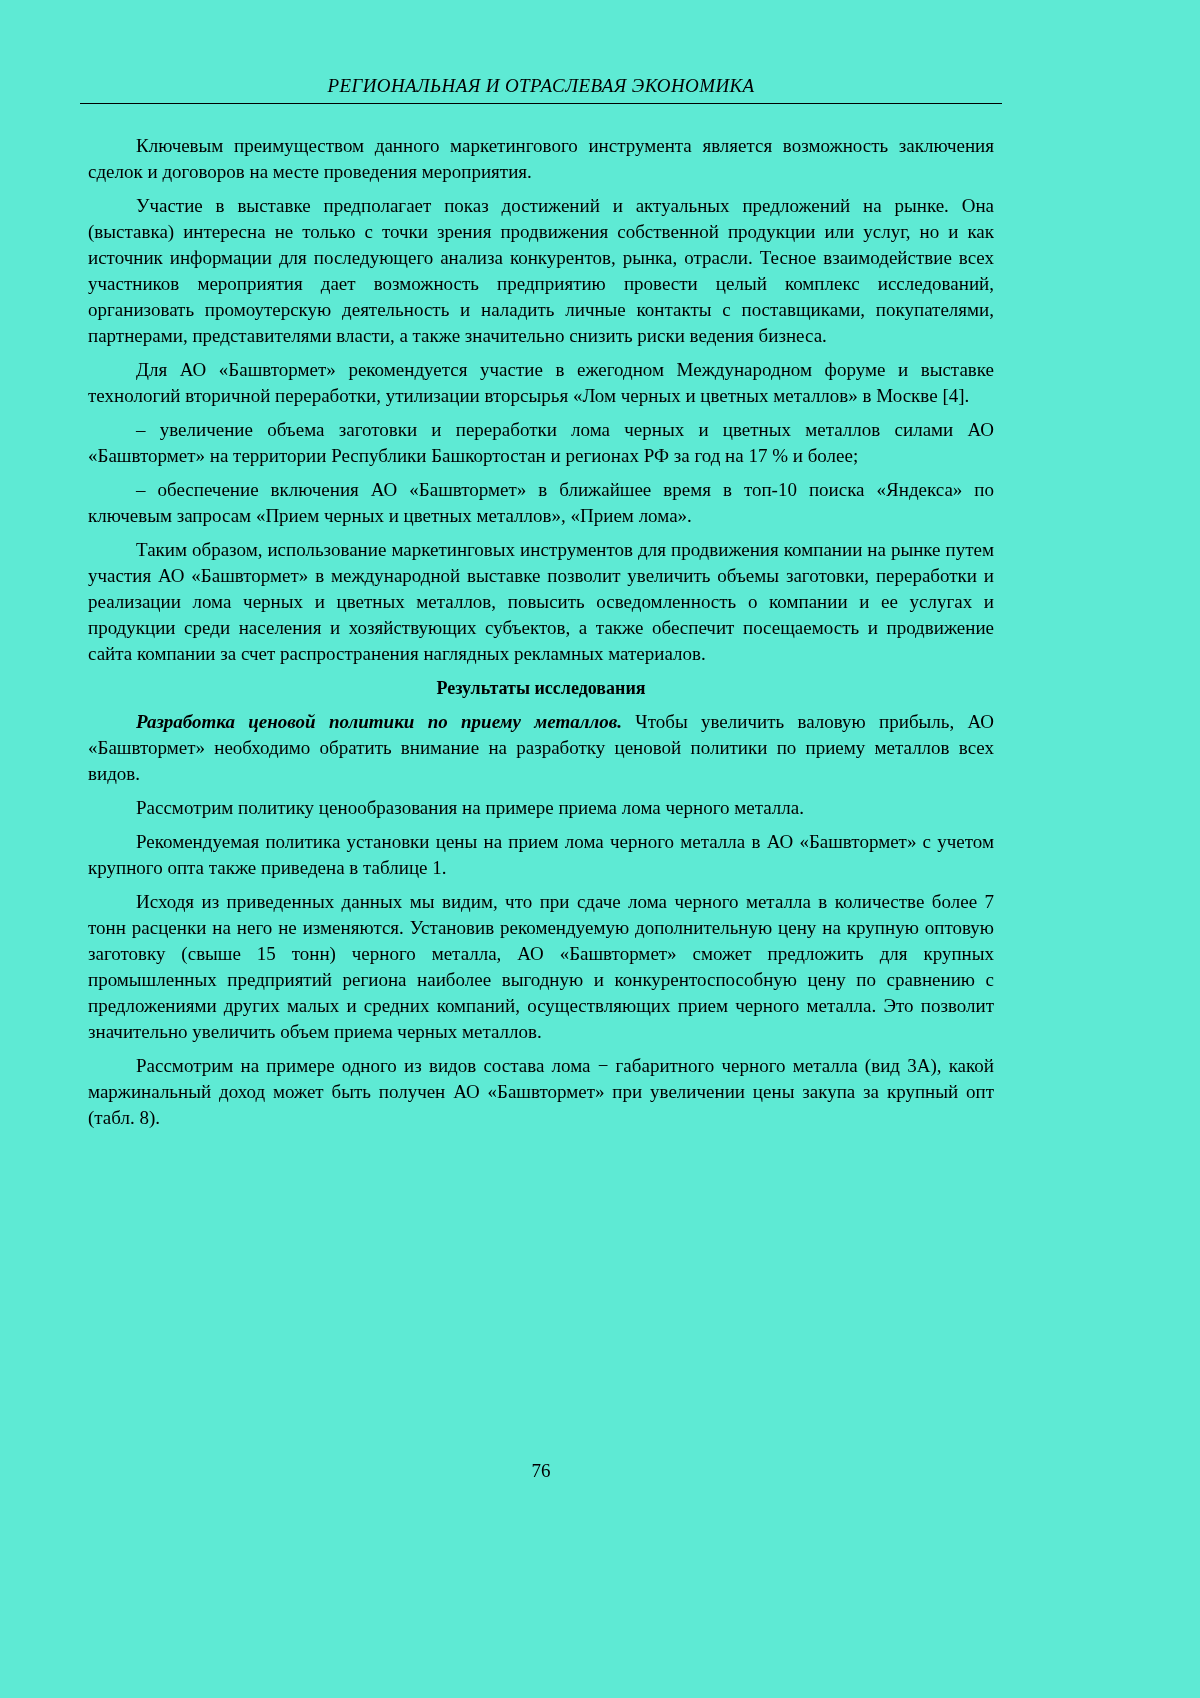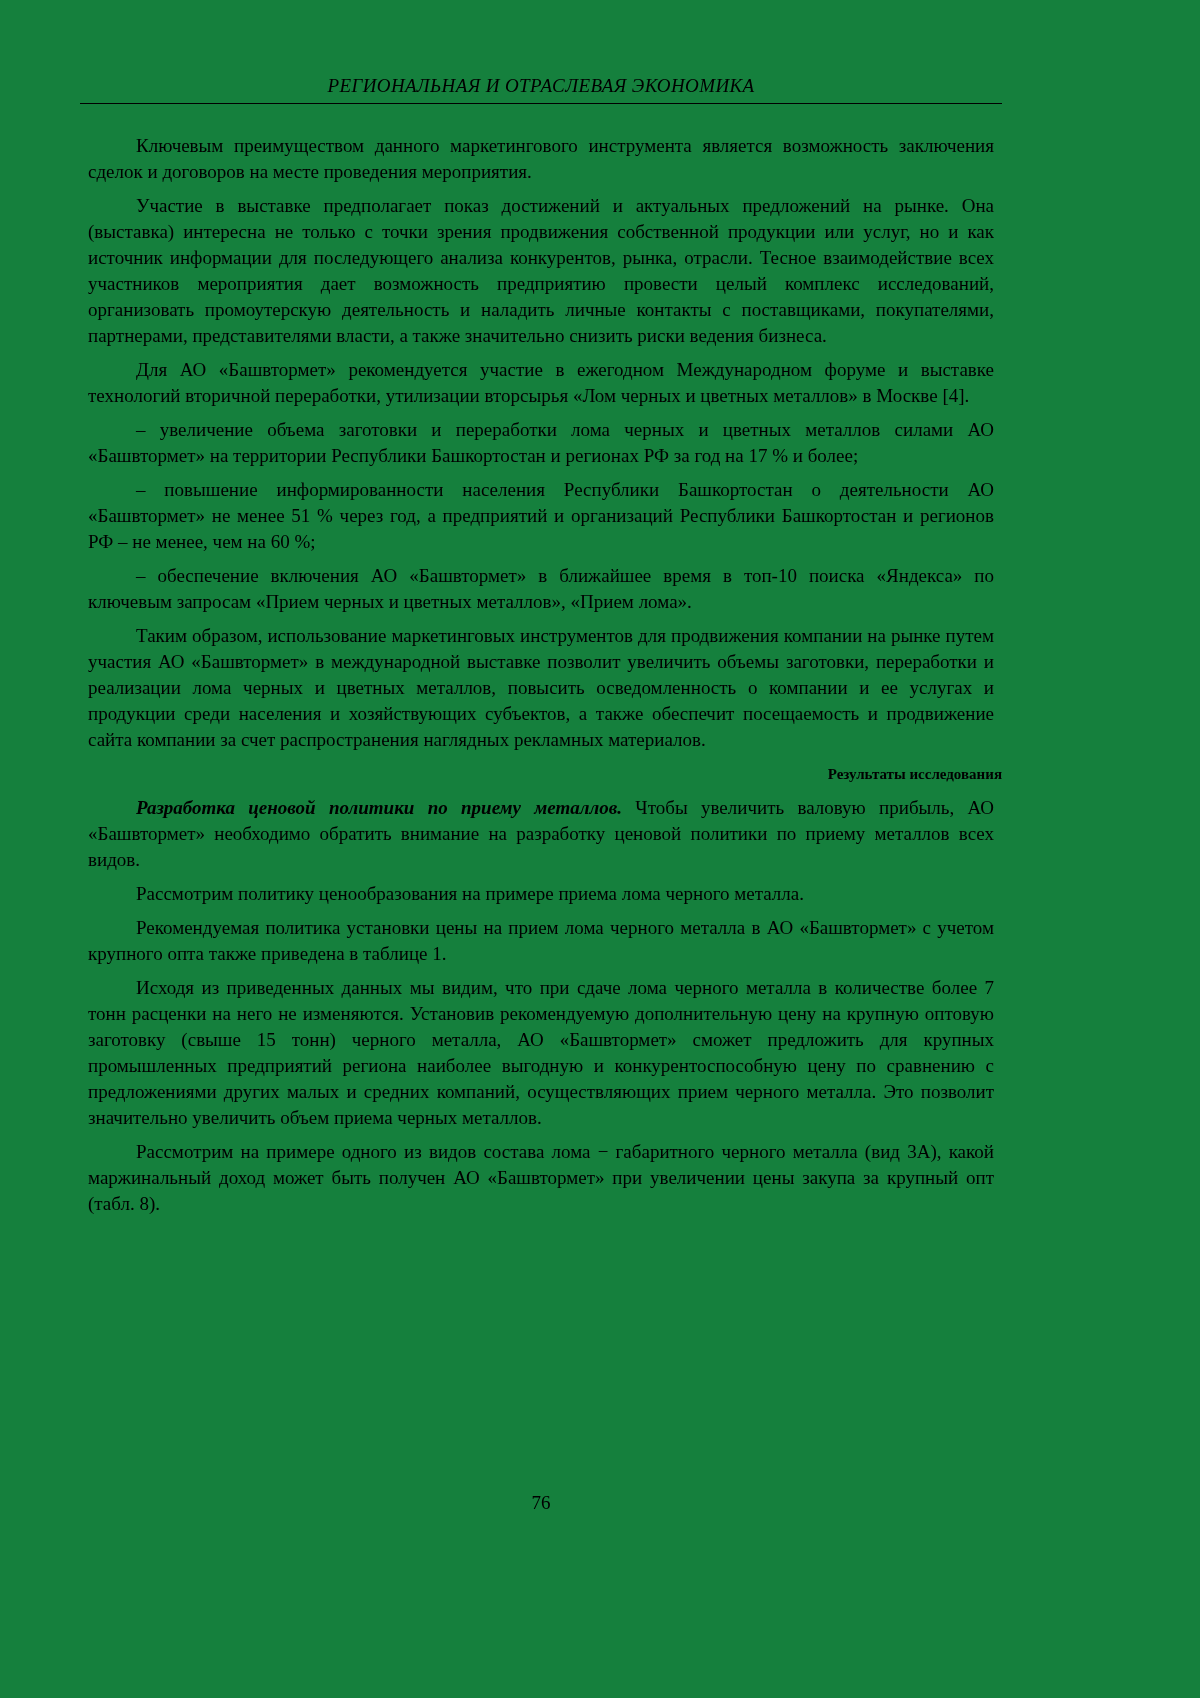--- a/index.html
+++ b/index.html
@@ -4,21 +4,21 @@
 <style>
   html, body {
     margin: 0;
     padding: 0;
     background: #ffffff;
   }
   .page {
     position: relative;
     width: 1200px;
     height: 1698px;
-    background: #15803d;
+    background: #5eead4;
     color: #000000;
     font-family: "Liberation Serif", "DejaVu Serif", serif;
     overflow: hidden;
   }
   .content {
     position: absolute;
     left: 80px;
     top: 74px;
     width: 922px;
   }
@@ -35,58 +35,56 @@
     margin-top: 29px;
     font-size: 19px;
     line-height: 26px;
     text-align: justify;
   }
   .body-text p {
     margin: 8px;
     text-indent: 48px;
   }
   .section-heading {
-    font-size: 15px;
+    font-size: 18px;
     line-height: 26px;
     font-weight: bold;
-    text-align: right;
+    text-align: center;
     text-indent: 0;
     margin: 3px 0 3px 0;
   }
   .lead-bold-italic {
     font-weight: bold;
     font-style: italic;
   }
   .page-number {
     position: absolute;
     left: 80px;
     top: 1458px;
     width: 922px;
     text-align: center;
     font-size: 19px;
     line-height: 26px;
-    margin-top: 32px;
   }
 </style>
 </head>
 <body>
 
 <div class="page">
   <div class="content">
 
     <div class="running-header">
       <span>РЕГИОНАЛЬНАЯ И ОТРАСЛЕВАЯ ЭКОНОМИКА</span>
     </div>
 
     <div class="body-text">
       <p>Ключевым преимуществом данного маркетингового инструмента является возможность заключения сделок и договоров на месте проведения мероприятия.</p>
       <p>Участие в выставке предполагает показ достижений и актуальных предложений на рынке. Она (выставка) интересна не только с точки зрения продвижения собственной продукции или услуг, но и как источник информации для последующего анализа конкурентов, рынка, отрасли. Тесное взаимодействие всех участников мероприятия дает возможность предприятию провести целый комплекс исследований, организовать промоутерскую деятельность и наладить личные контакты с поставщиками, покупателями, партнерами, представителями власти, а также значительно снизить риски ведения бизнеса.</p>
       <p>Для АО «Башвтормет» рекомендуется участие в ежегодном Международном форуме и выставке технологий вторичной переработки, утилизации вторсырья «Лом черных и цветных металлов» в Москве [4].</p>
       <p>– увеличение объема заготовки и переработки лома черных и цветных металлов силами АО «Башвтормет» на территории Республики Башкортостан и регионах РФ за год на 17 % и более;</p>
-      <p>– повышение информированности населения Республики Башкортостан о деятельности АО «Башвтормет» не менее 51 % через год, а предприятий и организаций Республики Башкортостан и регионов РФ – не менее, чем на 60 %;</p>
       <p>– обеспечение включения АО «Башвтормет» в ближайшее время в топ-10 поиска «Яндекса» по ключевым запросам «Прием черных и цветных металлов», «Прием лома».</p>
       <p>Таким образом, использование маркетинговых инструментов для продвижения компании на рынке путем участия АО «Башвтормет» в международной выставке позволит увеличить объемы заготовки, переработки и реализации лома черных и цветных металлов, повысить осведомленность о компании и ее услугах и продукции среди населения и хозяйствующих субъектов, а также обеспечит посещаемость и продвижение сайта компании за счет распространения наглядных рекламных материалов.</p>
 
       <h2 class="section-heading">Результаты исследования</h2>
 
       <p><span class="lead-bold-italic">Разработка ценовой политики по приему металлов.</span><span> Чтобы увеличить валовую прибыль, АО «Башвтормет» необходимо обратить внимание на разработку ценовой политики по приему металлов всех видов.</span></p>
 
       <p>Рассмотрим политику ценообразования на примере приема лома черного металла.</p>
       <p>Рекомендуемая политика установки цены на прием лома черного металла в АО «Башвтормет» с учетом крупного опта также приведена в таблице 1.</p>
       <p>Исходя из приведенных данных мы видим, что при сдаче лома черного металла в количестве более 7 тонн расценки на него не изменяются. Установив рекомендуемую дополнительную цену на крупную оптовую заготовку (свыше 15 тонн) черного металла, АО «Башвтормет» сможет предложить для крупных промышленных предприятий региона наиболее выгодную и конкурентоспособную цену по сравнению с предложениями других малых и средних компаний, осуществляющих прием черного металла. Это позволит значительно увеличить объем приема черных металлов.</p>

